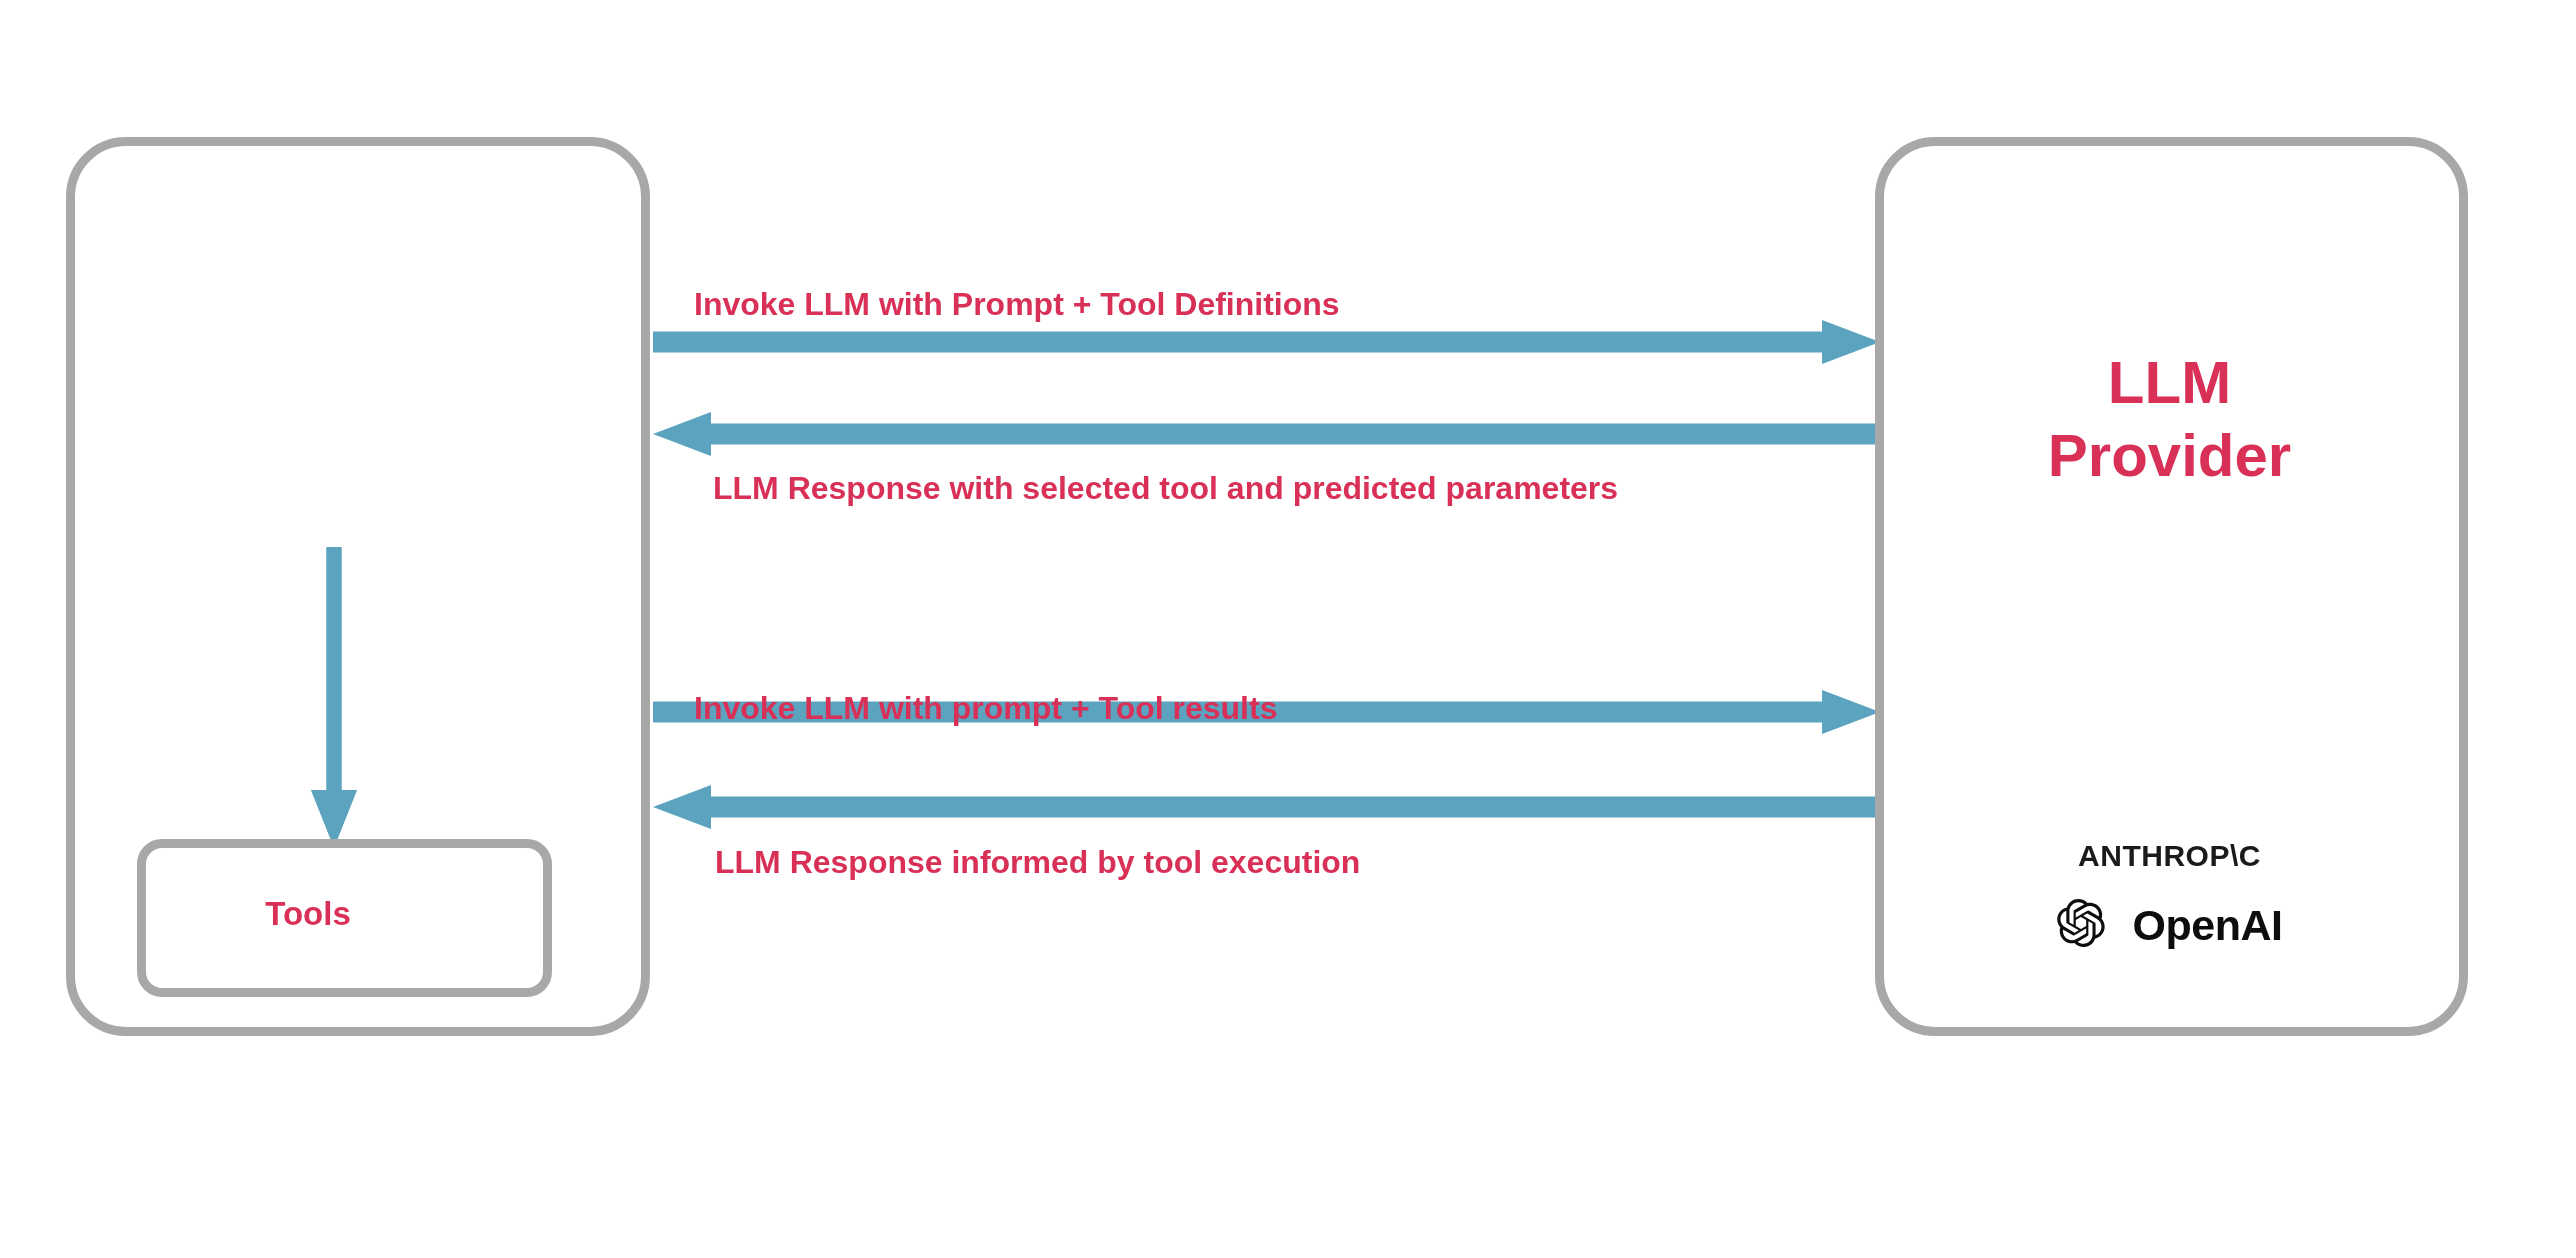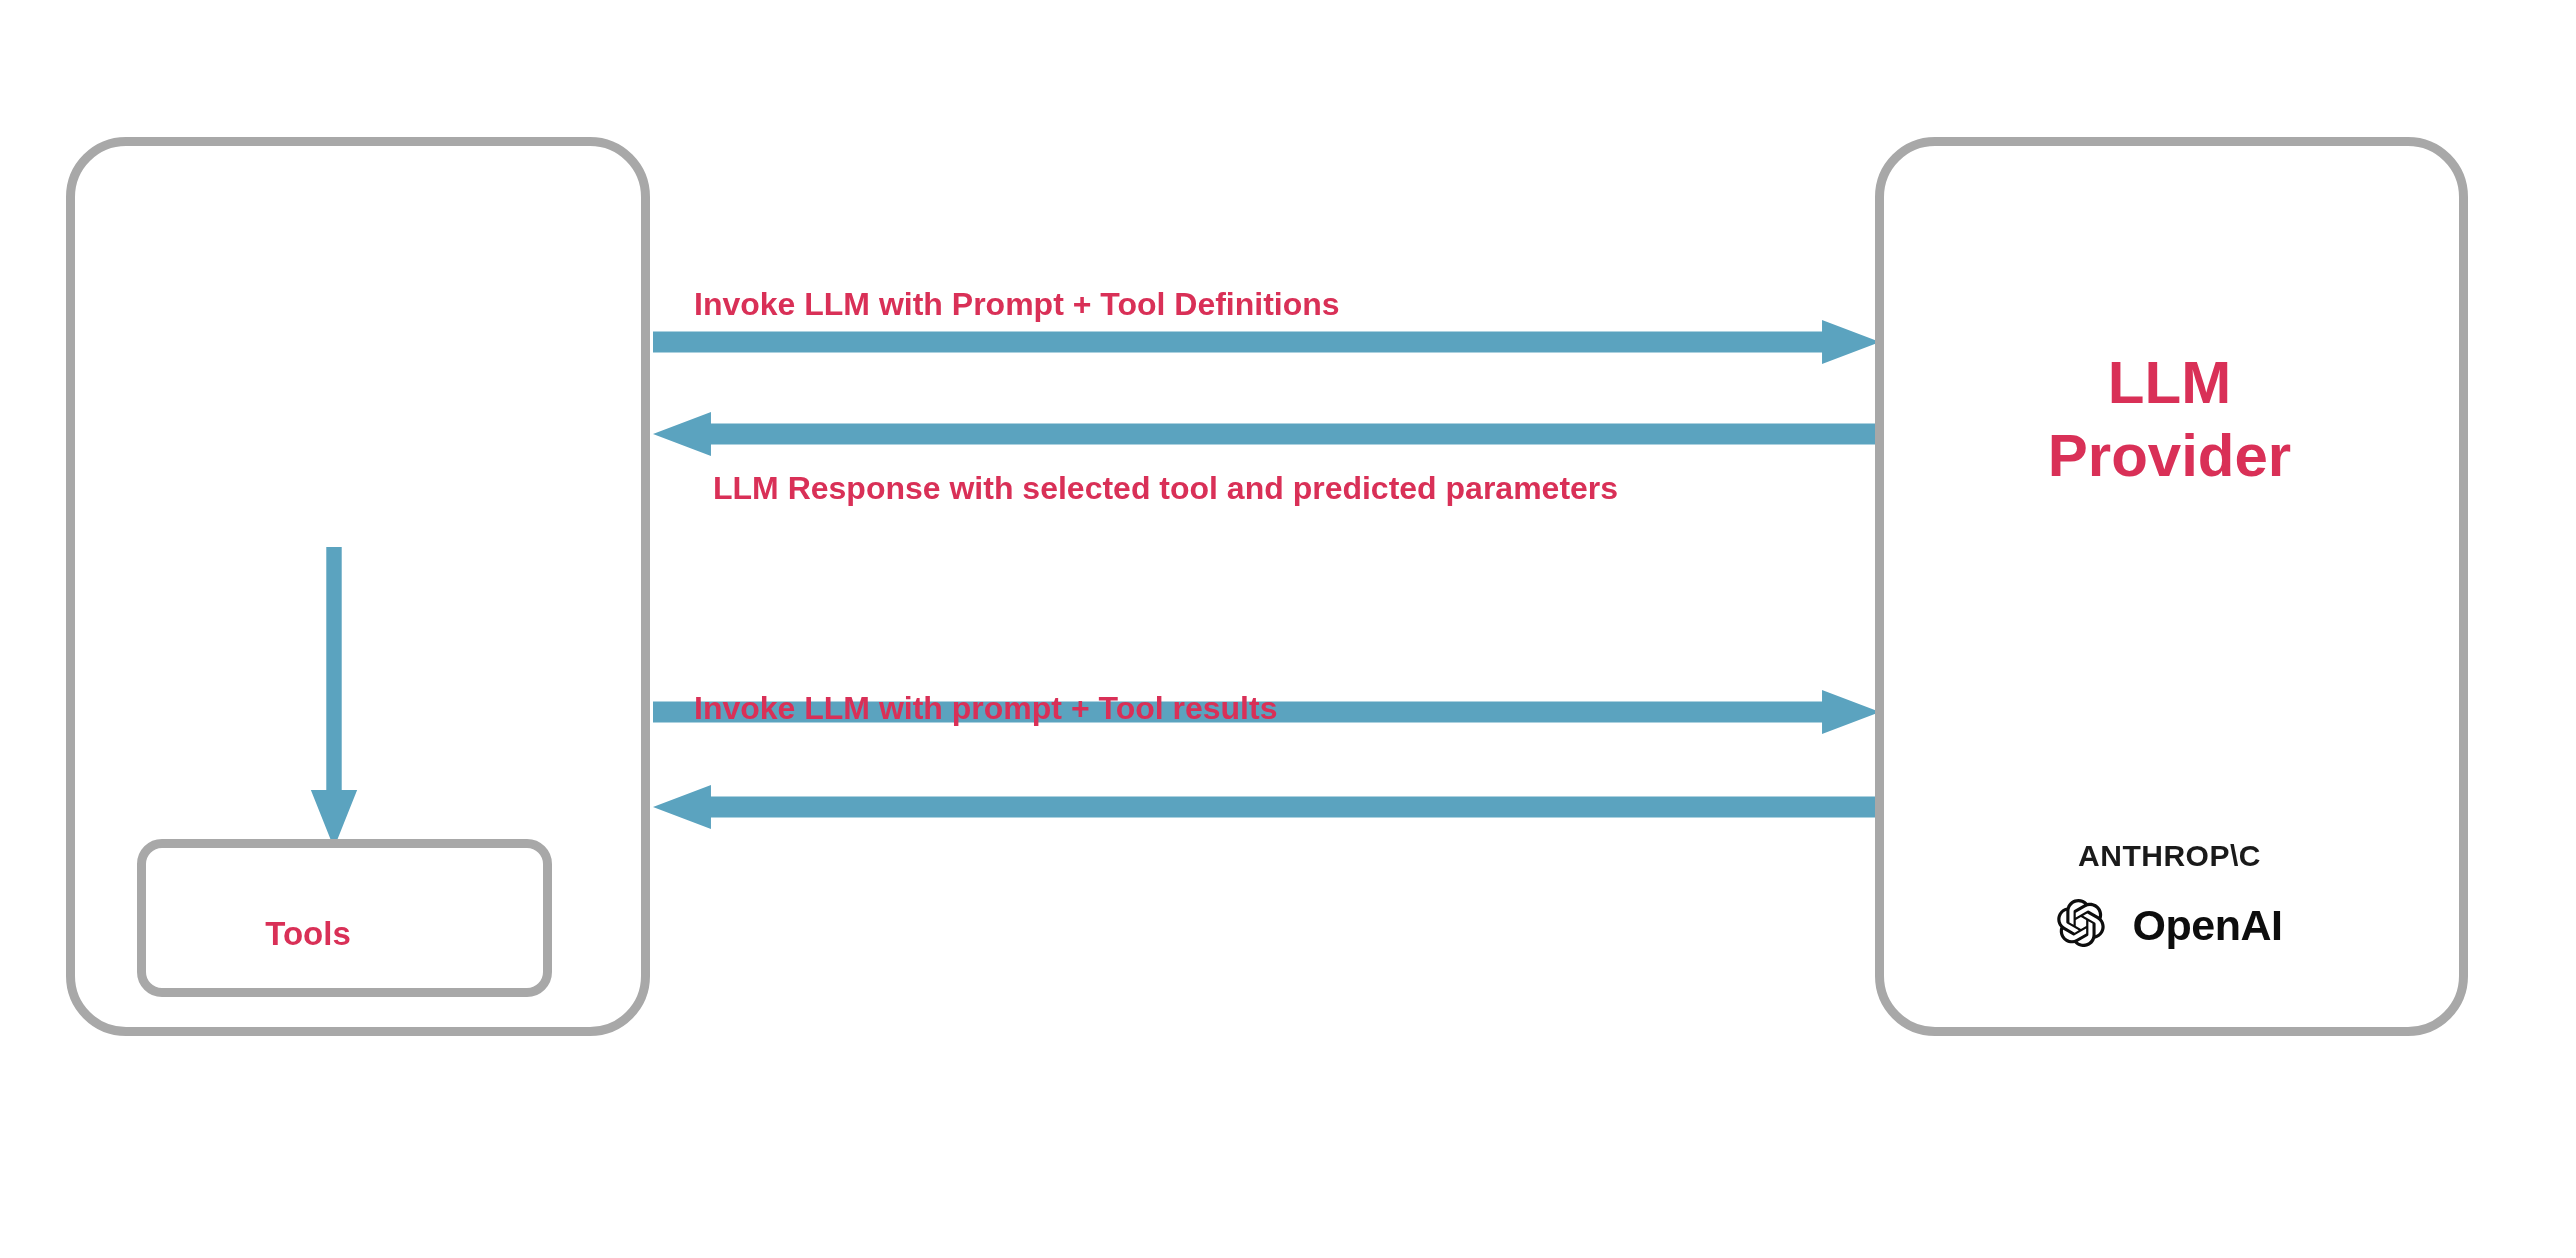--- a/index.html
+++ b/index.html
@@ -66,21 +66,20 @@
     left: 1894px;
     top: 346px;
     width: 551px;
     font-size: 60px;
   }
   #tools-title {
     left: 137px;
     top: 894px;
     width: 342px;
     font-size: 33px;
-    margin-top: 20px;
   }
 
   
   .arrow-label {
     position: absolute;
     color: #d93057;
     font-weight: bold;
     font-size: 32px;
     line-height: 1.2;
     white-space: pre-line;
@@ -181,20 +180,21 @@
       <path d="M0 12 H1210 V0 L1270 23 L1210 46 V34 H0 Z" fill="#5ba3bf"></path>
     </svg>
   </div>
   <div class="arrow-label" id="lbl-invoke-2">Invoke LLM with prompt + Tool results</div>
 
   <div class="h-arrow" id="arrow-response-2">
     <svg width="1227" height="44" viewBox="0 0 1270 46" preserveAspectRatio="none" xmlns="http://www.w3.org/2000/svg">
       <path d="M1270 12 H60 V0 L0 23 L60 46 V34 H1270 Z" fill="#5ba3bf"></path>
     </svg>
   </div>
+  <div class="arrow-label" id="lbl-response-2">LLM Response informed by tool execution</div>
 
   <div class="box" id="provider-box"></div>
 
   <div class="box-title" id="provider-title">LLM
 Provider</div>
 
   <div id="anthropic-wordmark">ANTHROP\C</div>
 
   <div id="openai-lockup">
     <span id="openai-mark">

